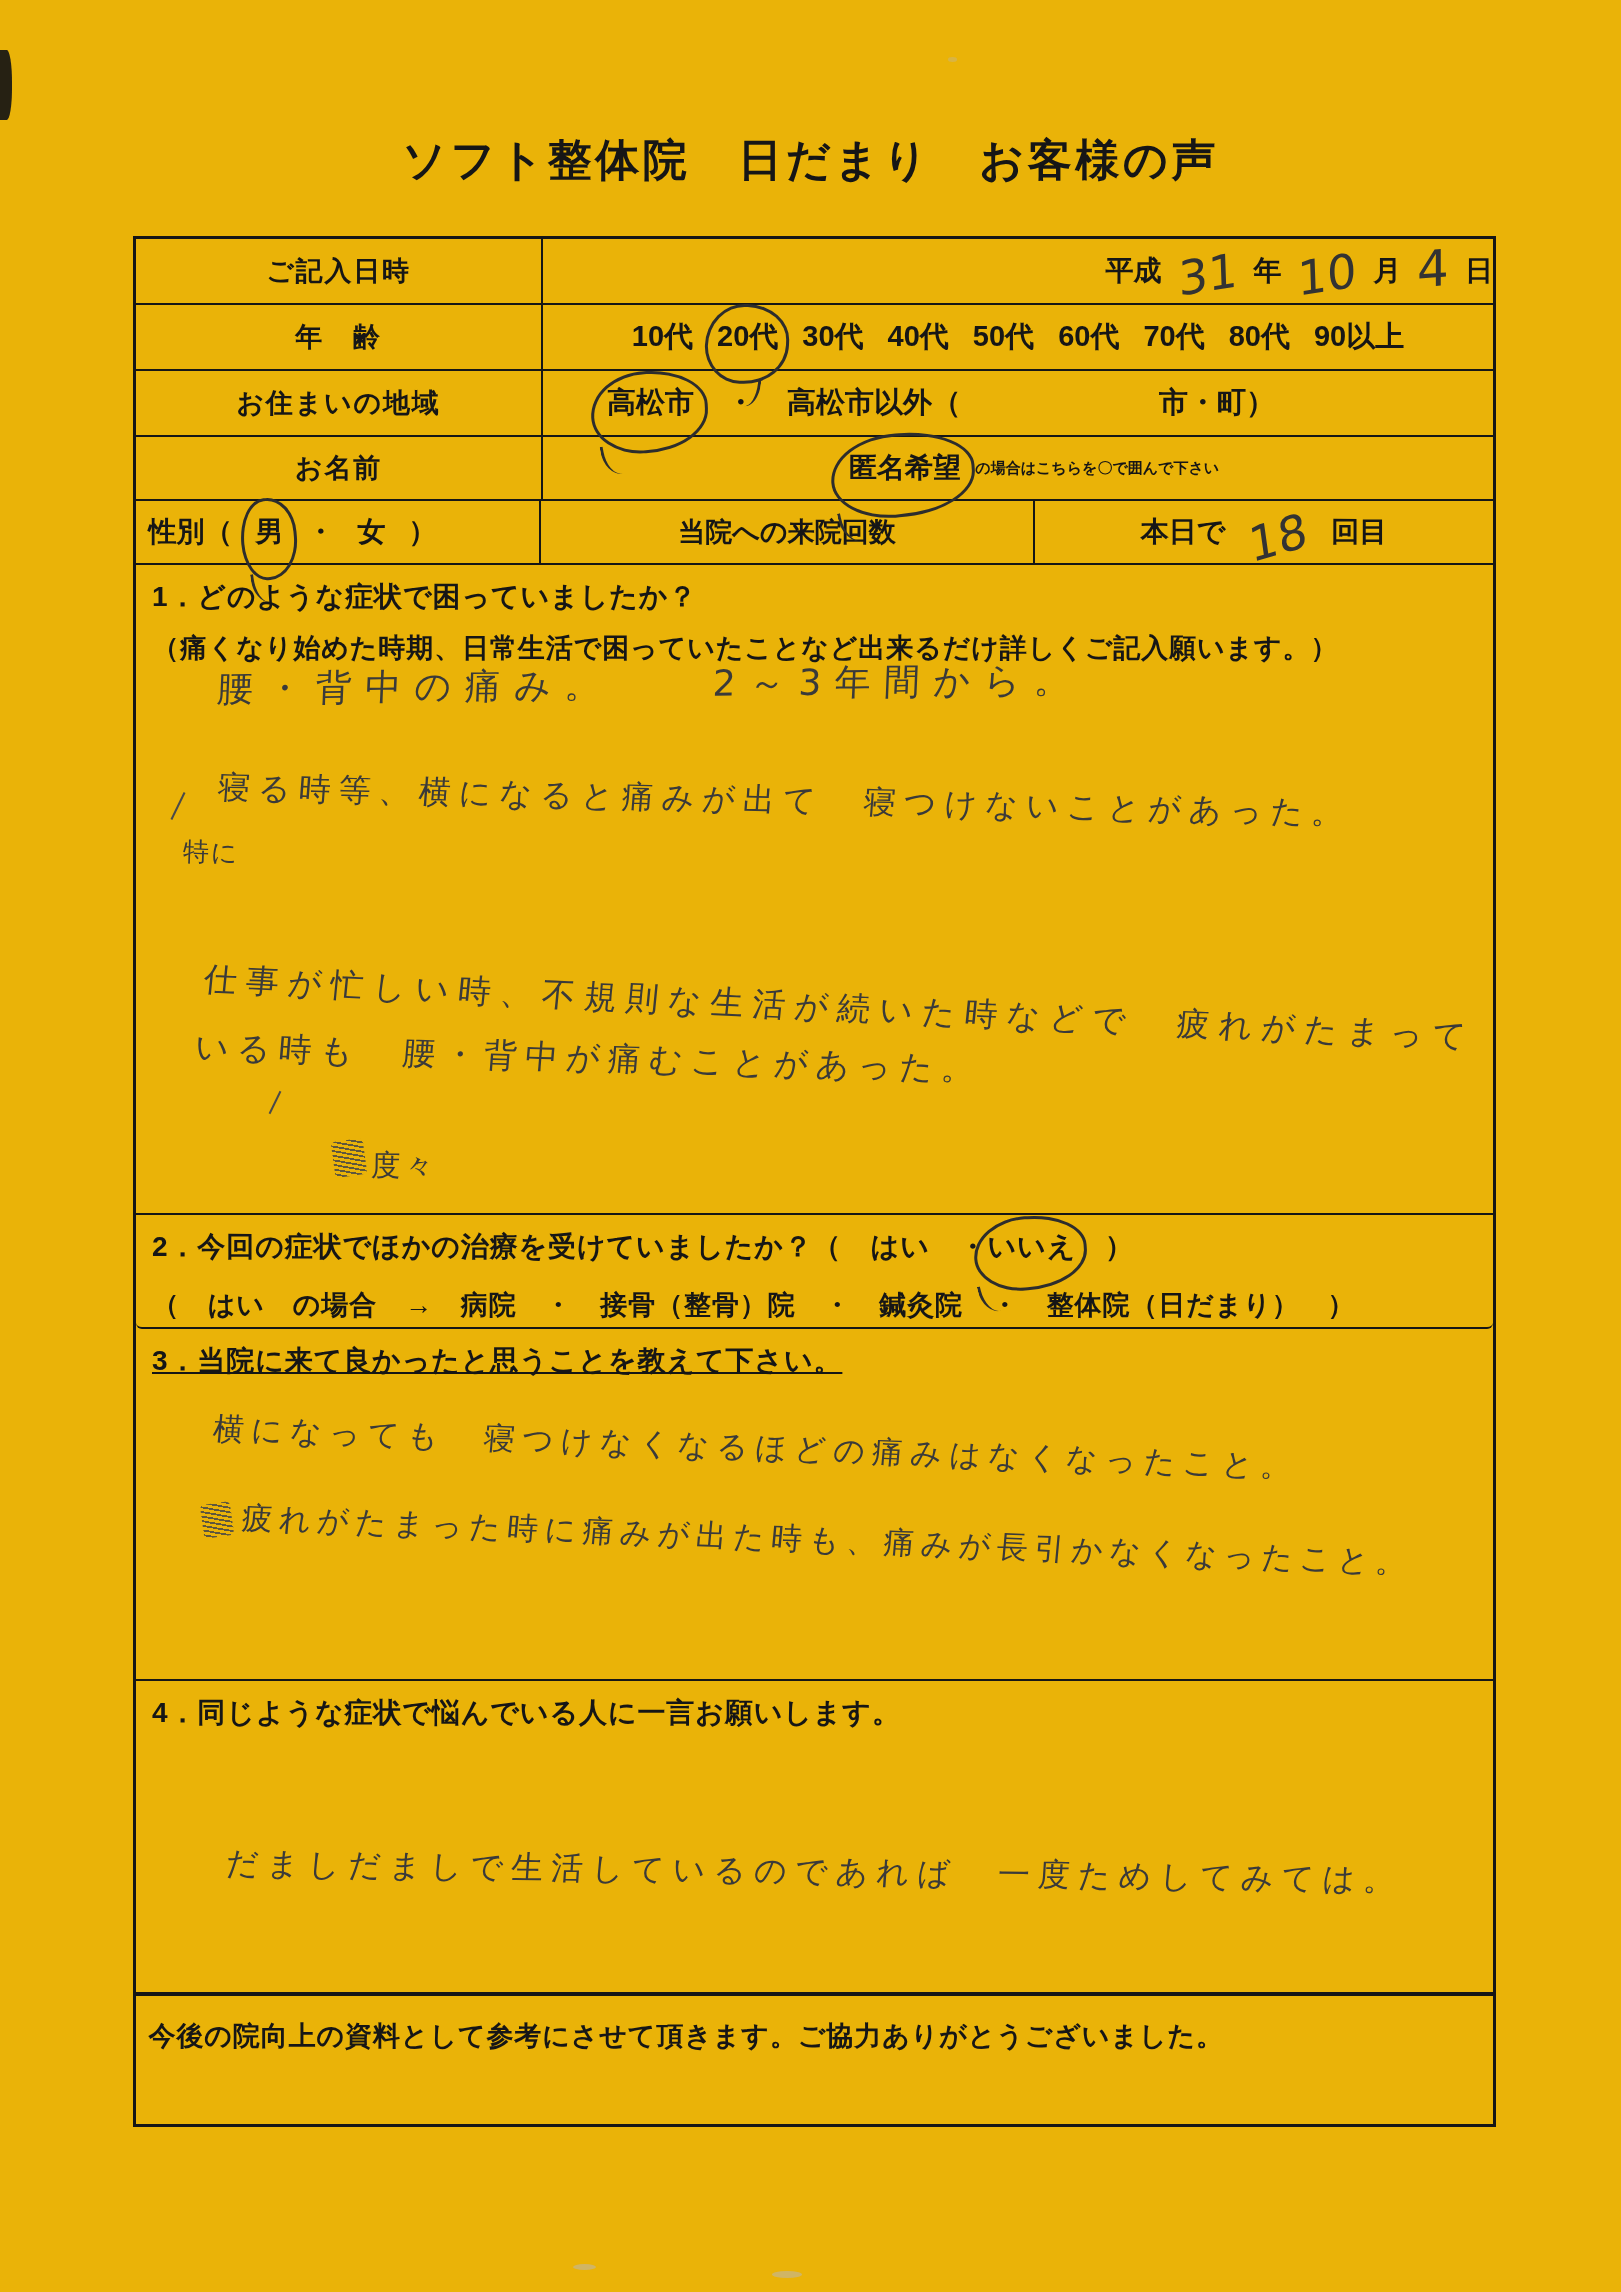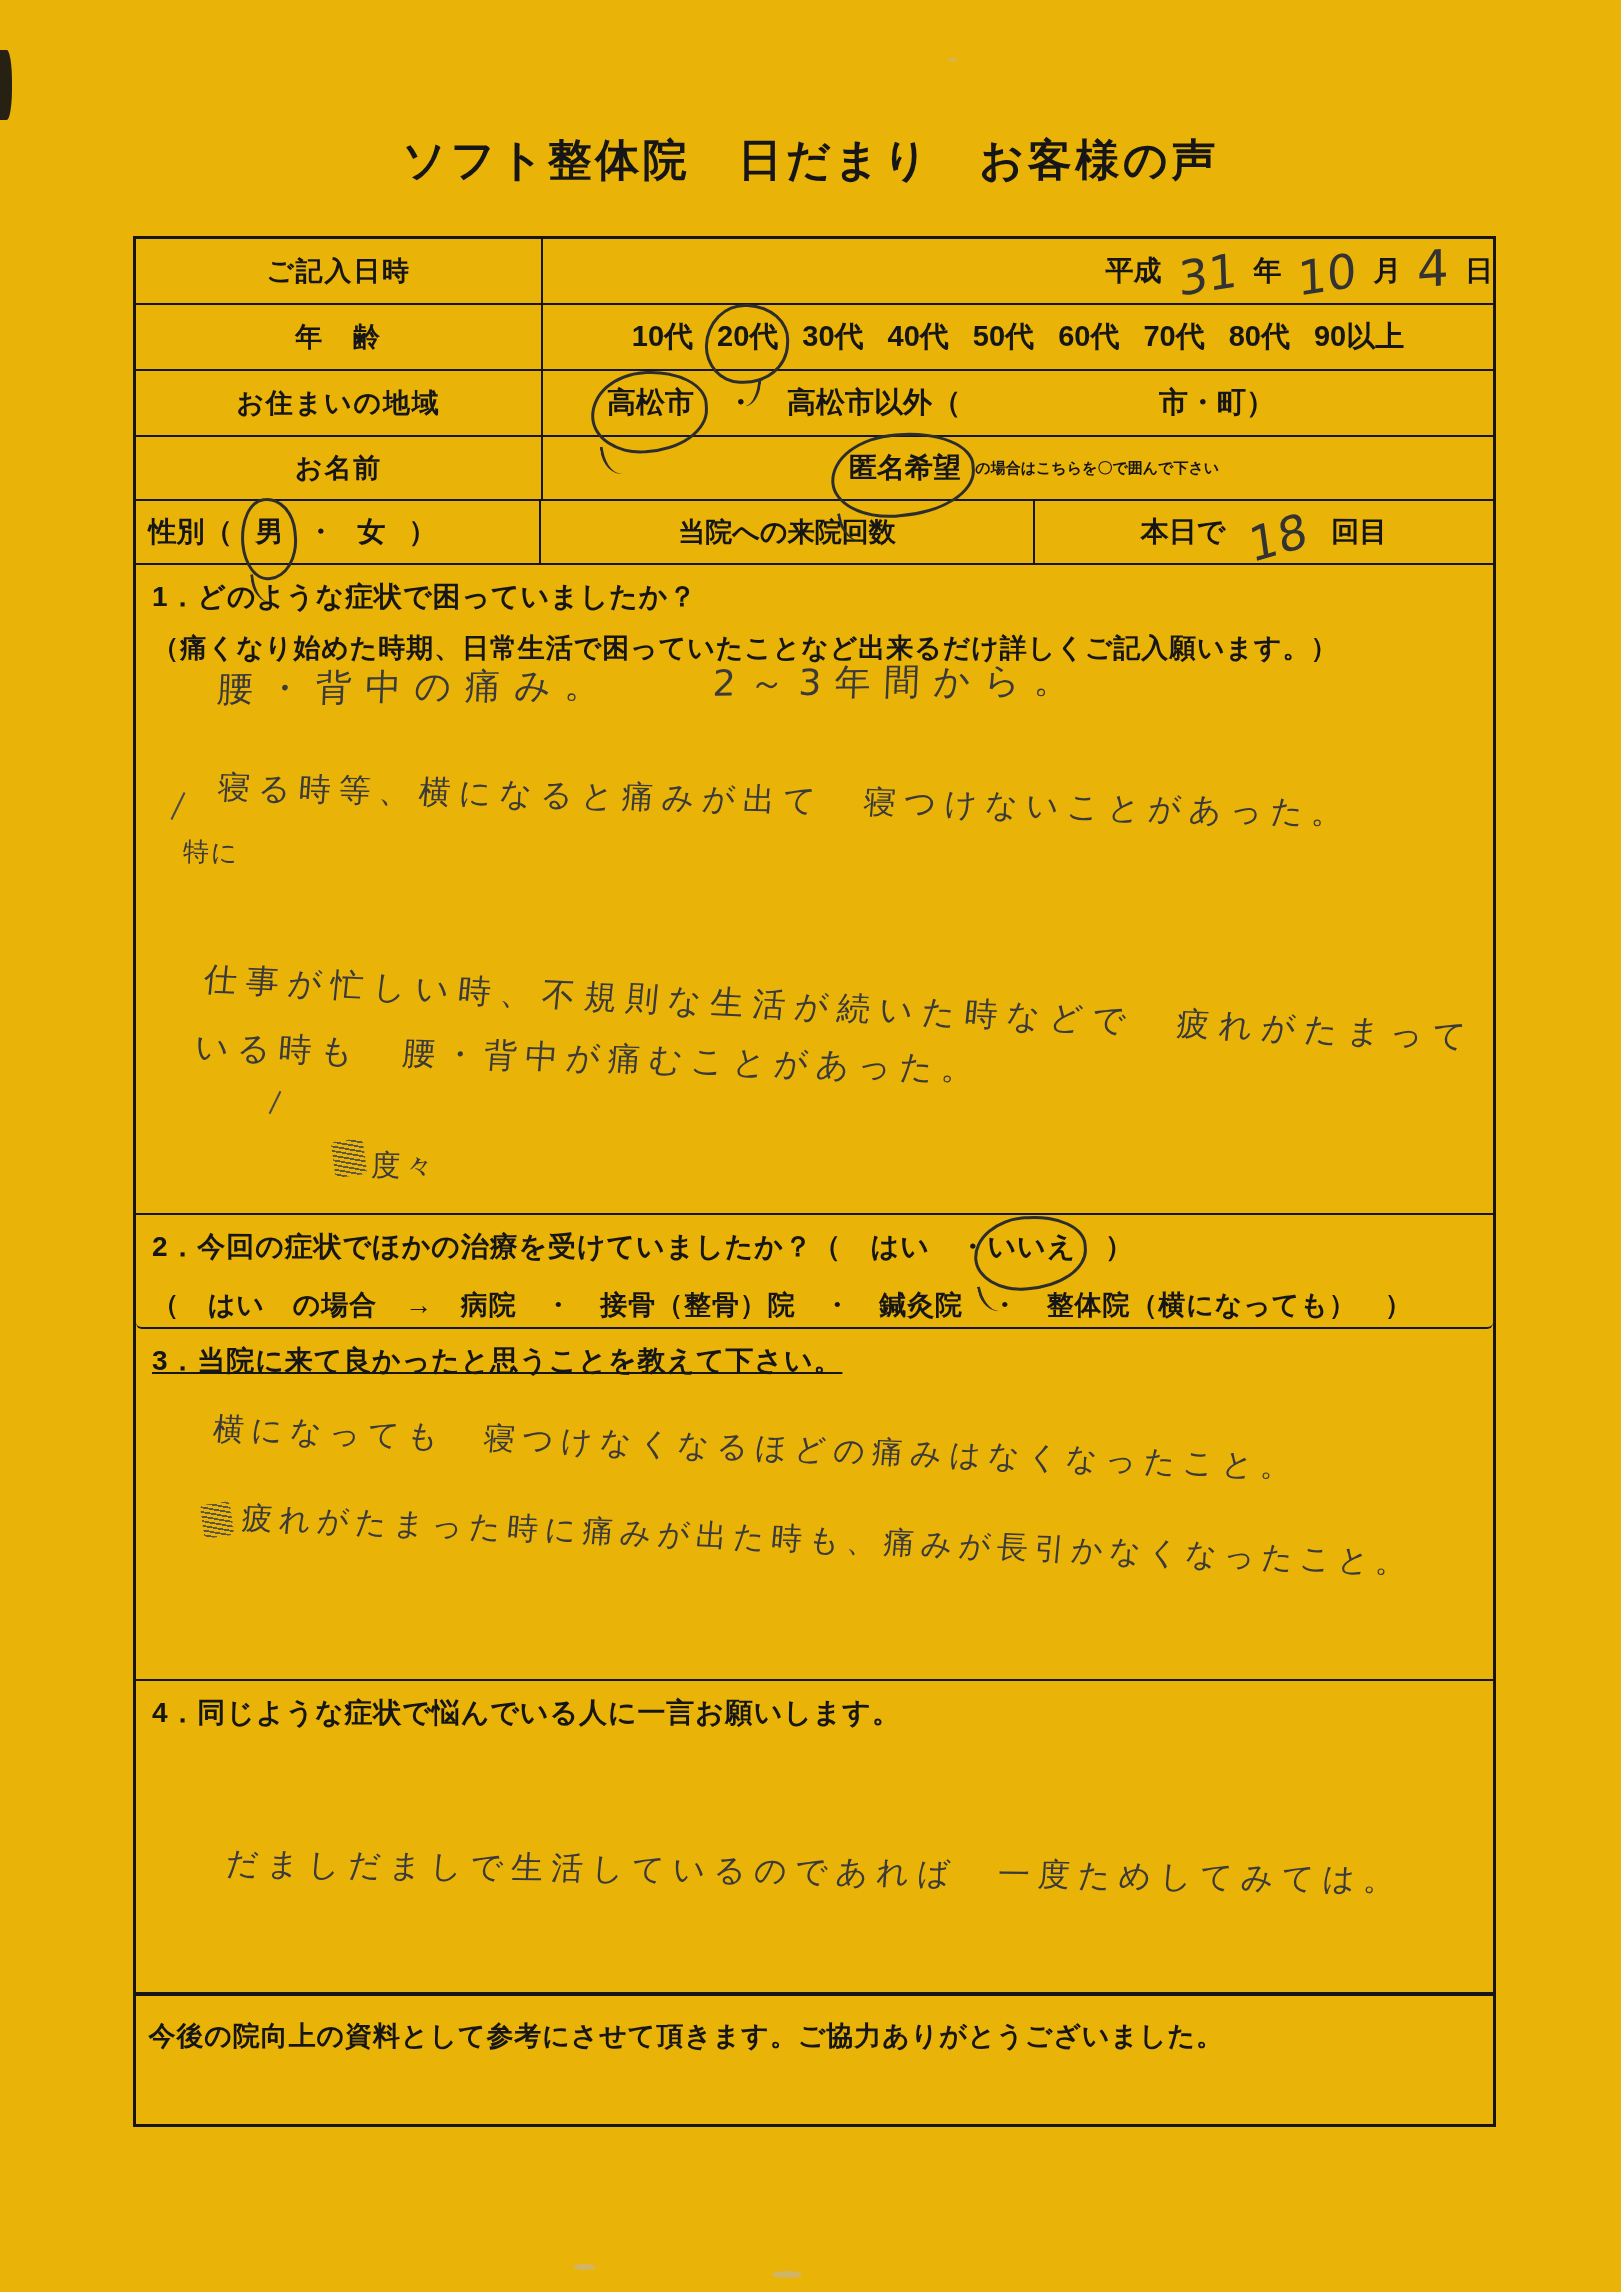--- a/index.html
+++ b/index.html
@@ -192,21 +192,21 @@
       <span class="hw hw-q1-ins">特に</span>
       <span class="hw hw-q1-3">仕事が忙しい時、不規則な生活が続いた時などで　疲れがたまって</span>
       <span class="hw hw-q1-4">いる時も　腰・背中が痛むことがあった。</span>
       <span class="caret c2"></span>
       <span class="scribble scr-q1"></span>
       <span class="hw hw-q1-ins2">度々</span>
     </div>
 
     <div class="qbox q2">
       <p class="qhead"><span>2．今回の症状でほかの治療を受けていましたか？（　はい　・</span><span class="circled circ-no">いいえ</span><span>　）</span></p>
-      <p class="qsub">（　はい　の場合　→　病院　・　接骨（整骨）院　・　鍼灸院　・　整体院（横になっても）　）</p>
+      <p class="qsub">（　はい　の場合　→　病院　・　接骨（整骨）院　・　鍼灸院　・　整体院（日だまり）　）</p>
     </div>
 
     <div class="qbox q3">
       <p class="qhead">3．当院に来て良かったと思うことを教えて下さい。</p>
       <span class="hw hw-q3-1">横になっても　寝つけなくなるほどの痛みはなくなったこと。</span>
       <span class="scribble scr-q3"></span>
       <span class="hw hw-q3-2">疲れがたまった時に痛みが出た時も、痛みが長引かなくなったこと。</span>
     </div>
 
     <div class="qbox q4">

